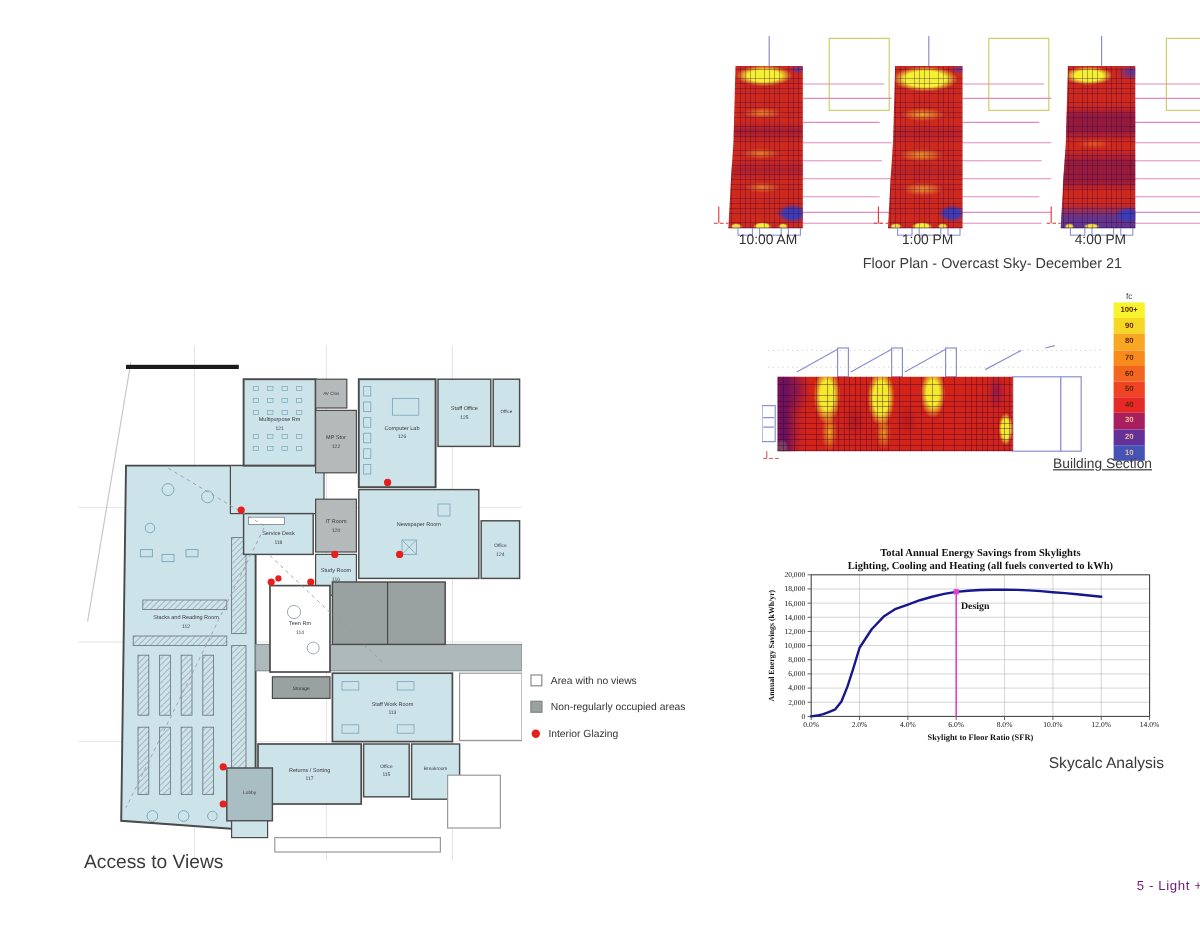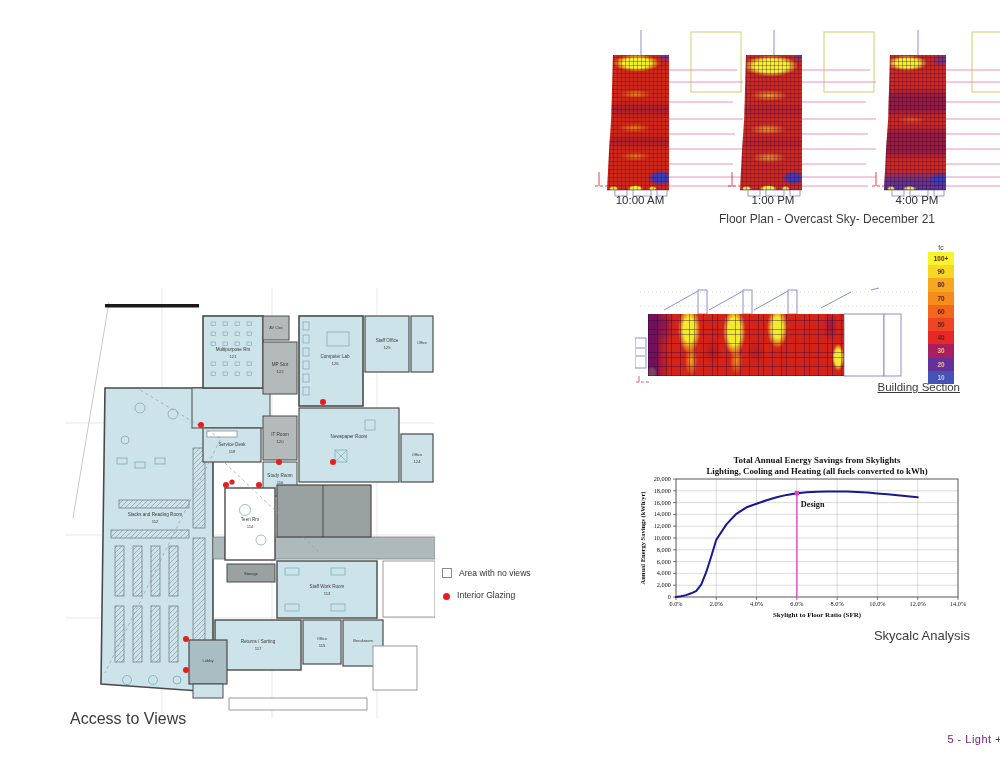--- a/index.html
+++ b/index.html
@@ -67,21 +67,21 @@
     radial-gradient(6px 8px at 2% 95%, #f2ea2b 0 50%, rgba(242,234,43,0) 85%),
     radial-gradient(10px 20px at 93% 20%, rgba(90,15,110,.5), rgba(90,15,110,0) 80%),
     radial-gradient(12px 18px at 33% 60%, rgba(130,10,35,.38), rgba(130,10,35,0) 80%),
     radial-gradient(12px 18px at 55% 60%, rgba(130,10,35,.33), rgba(130,10,35,0) 80%);}
   
   .fcwrap{position:absolute;left:886px;top:244px;width:30px;}
   .fctitle{text-align:center;font-size:7px;color:#444;margin-bottom:1px;}
   .fc-sw{width:26px;height:13.2px;margin:0 auto;font-size:6.4px;line-height:13.2px;
     text-align:center;font-weight:bold;}
   
-  .vl-row{display:flex;align-items:flex-end;height:22px;}
+  .vl-row{display:flex;align-items:center;height:22px;}
   .vl-sw{width:8px;height:8px;border:1px solid #8a8a8a;margin-right:7px;flex:0 0 auto;}
   .vl-sw.dot{border:none;border-radius:50%;width:7px;height:7px;margin-left:1px;}
   .vl-label{font-size:8.6px;color:#333;}
   
   .ticktext{font-family:"Liberation Serif",serif;font-size:6.3px;fill:#111;}
   .axlabel{font-family:"Liberation Serif",serif;font-weight:bold;fill:#111;}
   .rlabel{font-family:"Liberation Sans",sans-serif;font-size:4.6px;fill:#3a3a3a;text-anchor:middle;}
   .rnum{font-family:"Liberation Sans",sans-serif;font-size:4.2px;fill:#3a3a3a;text-anchor:middle;}
   .footer{color:#701a75;font-size:11px;letter-spacing:.5px;}
 </style>
@@ -522,19 +522,23 @@
   </svg>
 
   <div class="abs cap" style="left:30px;top:710px;font-size:16px;">Access to Views</div>
 
   <div class="abs" id="views-legend" style="left:402px;top:556px;width:160px;">
       <div class="vl-row">
         <span class="vl-sw" style="background: rgb(255, 255, 255);"></span>
         <span class="vl-label">Area with no views</span>
       </div>
       <div class="vl-row">
+        <span class="vl-sw" style="background: rgb(154, 161, 161);"></span>
+        <span class="vl-label">Non-regularly occupied areas</span>
+      </div>
+      <div class="vl-row">
         <span class="vl-sw dot" style="background: rgb(230, 30, 30);"></span>
         <span class="vl-label">Interior Glazing</span>
       </div>
     </div>
 
   <div class="abs footer" style="left:850px;top:733px;width:130px;text-align:right;">5  - Light + Air</div>
 </div>
 
 </body></html>

